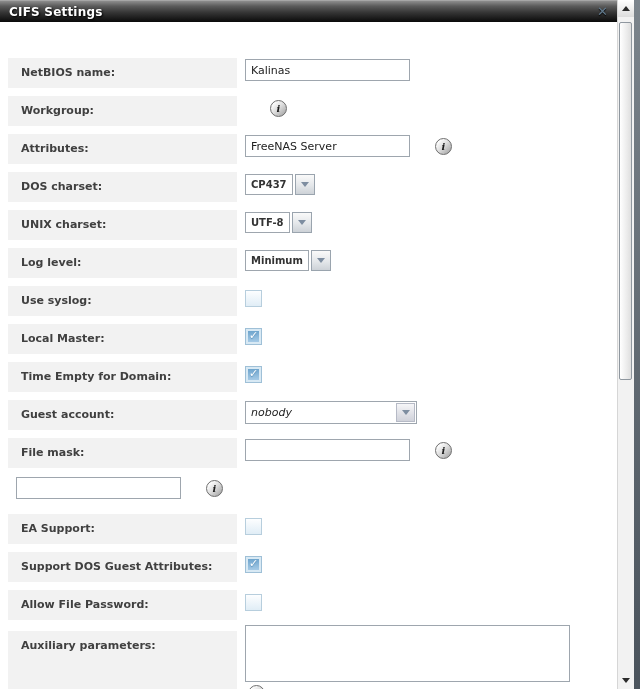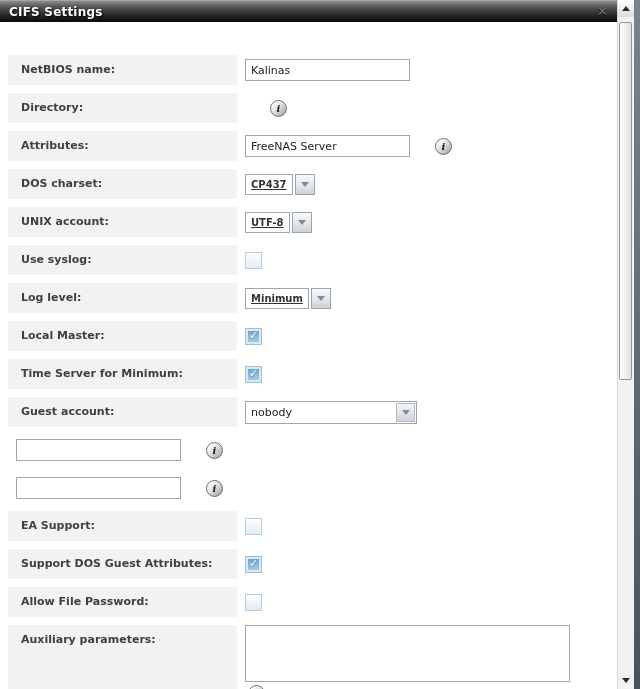--- a/index.html
+++ b/index.html
@@ -17,53 +17,53 @@
   .title { flex:1; color:#ffffff; font-weight:bold; font-size:12px; letter-spacing:.2px; text-shadow:1px 1px 2px #000; }
   .close { color:#61798c; font-weight:bold; font-size:13px; line-height:1; cursor:pointer; text-shadow:0 1px 1px #000; }
 
   
   .form { position:absolute; top:22px; left:0; width:617px; height:667px; box-sizing:border-box;
           background:#fff; padding:33px 0 0 8px; overflow:visible; }
 
   .row { display:flex; align-items:center; height:30px; margin-bottom:8px; }
   .row-label { width:229px; min-width:229px; height:30px; line-height:30px; background:#f2f2f2;
                font-size:11px; font-weight:bold; color:#404040; padding-left:13px; box-sizing:border-box;
-               white-space:nowrap; }
+               white-space:nowrap;margin-top:6px; }
   .ctl { display:flex; align-items:center; margin-left:8px; }
 
   .txt { width:165px; height:22px; box-sizing:border-box; border:1px solid #9ea6ae; background:#fff;
          font:11px "DejaVu Sans","Liberation Sans",sans-serif; color:#222; padding:2px 5px; outline:none; }
 
   .info { width:15px; height:15px; min-width:15px; border-radius:50%; border:1px solid #6e6e6e;
           background:linear-gradient(135deg,#ffffff 15%,#dcdcdc 50%,#9d9d9d 100%);
           margin-left:25px; display:flex; align-items:center; justify-content:center;
           font:italic bold 10px "DejaVu Serif","Liberation Serif",serif; color:#1c1c1c; cursor:pointer; }
 
   
   .combo { display:flex; align-items:center; }
   .combo-text { border:1px solid #9ea6ae; background:#fff; font-size:10px; font-weight:bold; color:#333;
-                padding:0 5px; height:21px; box-sizing:border-box; display:flex; align-items:center;text-decoration:underline; }
+                padding:0 5px; height:21px; box-sizing:border-box; display:flex; align-items:center; }
   .combo-btn { margin-left:2px; width:20px; height:21px; box-sizing:border-box; border:1px solid #9aa4ae;
                background:linear-gradient(#fafafa,#e4e7ea 55%,#cdd2d7); display:flex; align-items:center;
                justify-content:center; cursor:pointer; }
   .tri { width:0; height:0; border-left:4px solid transparent; border-right:4px solid transparent;
          border-top:5px solid #7d8da0; }
 
   
   .cb { width:15px; height:15px; box-sizing:content-box; border:1px solid #b7cedd;
         background:linear-gradient(#fdfeff,#e0edf6); display:flex; align-items:center; justify-content:center;
         cursor:pointer; }
   .cb.checked { border-color:#9fc0d7; background:#d8e9f4; }
   .cb-inner { width:11px; height:11px; background:linear-gradient(#6fa5cd,#a5cae6);
               display:flex; align-items:center; justify-content:center; }
   .check { color:#fff; font-size:11px; font-weight:bold; line-height:1; margin-top:-2px; text-shadow:0 1px 1px #5e93bd; }
 
   
   .sel { display:flex; align-items:center; width:172px; height:23px; box-sizing:border-box;
-         border:1px solid #9ea6ae; background:#fff; }
+         border:1px solid #9ea6ae; background:#fff;font-style:italic; }
   .sel-text { flex:1; font-size:11px; color:#222; padding-left:5px; }
   .sel-btn { width:19px; height:19px; box-sizing:border-box; margin:1px; border:1px solid #b6bac6;
              background:linear-gradient(#f6f6f8,#e0e1e7 55%,#d0d2da); display:flex; align-items:center;
              justify-content:center; cursor:pointer; }
 
   
   .row-aux { align-items:flex-start; height:auto; margin-bottom:0; }
   .row-aux .row-label { height:90px; }
   .row-aux .ctl { flex-direction:column; align-items:flex-start; }
   .ta { width:325px; height:57px; box-sizing:border-box; border:1px solid #9ea6ae; resize:none; outline:none;
@@ -102,21 +102,21 @@
   <div class="form">
 
     <div class="row">
       <div class="row-label">NetBIOS name:</div>
       <div class="ctl">
         <input type="text" class="txt" value="Kalinas" style="">
       </div>
     </div>
 
     <div class="row">
-      <div class="row-label">Directory:</div>
+      <div class="row-label">Workgroup:</div>
       <div class="ctl">
         <span class="info">i</span>
       </div>
     </div>
 
     <div class="row">
       <div class="row-label">Attributes:</div>
       <div class="ctl">
         <input type="text" class="txt" value="FreeNAS Server" style="">
         <span class="info">i</span>
@@ -129,63 +129,63 @@
         <span class="combo">
           <span class="combo-text">CP437</span>
           <span class="combo-btn">
               <i class="tri"></i>
             </span>
         </span>
       </div>
     </div>
 
     <div class="row">
-      <div class="row-label">UNIX account:</div>
+      <div class="row-label">UNIX charset:</div>
       <div class="ctl">
         <span class="combo">
           <span class="combo-text">UTF-8</span>
           <span class="combo-btn">
               <i class="tri"></i>
             </span>
         </span>
       </div>
     </div>
 
     <div class="row">
-      <div class="row-label">Use syslog:</div>
-      <div class="ctl">
-        <span class="cb"></span>
-      </div>
-    </div>
-
-    <div class="row">
       <div class="row-label">Log level:</div>
       <div class="ctl">
         <span class="combo">
           <span class="combo-text">Minimum</span>
           <span class="combo-btn">
               <i class="tri"></i>
             </span>
         </span>
       </div>
     </div>
 
     <div class="row">
+      <div class="row-label">Use syslog:</div>
+      <div class="ctl">
+        <span class="cb"></span>
+      </div>
+    </div>
+
+    <div class="row">
       <div class="row-label">Local Master:</div>
       <div class="ctl">
         <span class="cb checked">
           <span class="cb-inner">
               <span class="check">✓</span>
             </span>
         </span>
       </div>
     </div>
 
     <div class="row">
-      <div class="row-label">Time Server for Minimum:</div>
+      <div class="row-label">Time Empty for Domain:</div>
       <div class="ctl">
         <span class="cb checked">
           <span class="cb-inner">
               <span class="check">✓</span>
             </span>
         </span>
       </div>
     </div>
 
     <div class="row">
@@ -194,20 +194,21 @@
         <span class="sel">
           <span class="sel-text">nobody</span>
           <span class="sel-btn">
               <i class="tri"></i>
             </span>
         </span>
       </div>
     </div>
 
     <div class="row">
+      <div class="row-label">File mask:</div>
       <div class="ctl">
         <input type="text" class="txt" value="" style="">
         <span class="info">i</span>
       </div>
     </div>
 
     <div class="row">
       <div class="ctl">
         <input type="text" class="txt" value="" style="">
         <span class="info">i</span>

